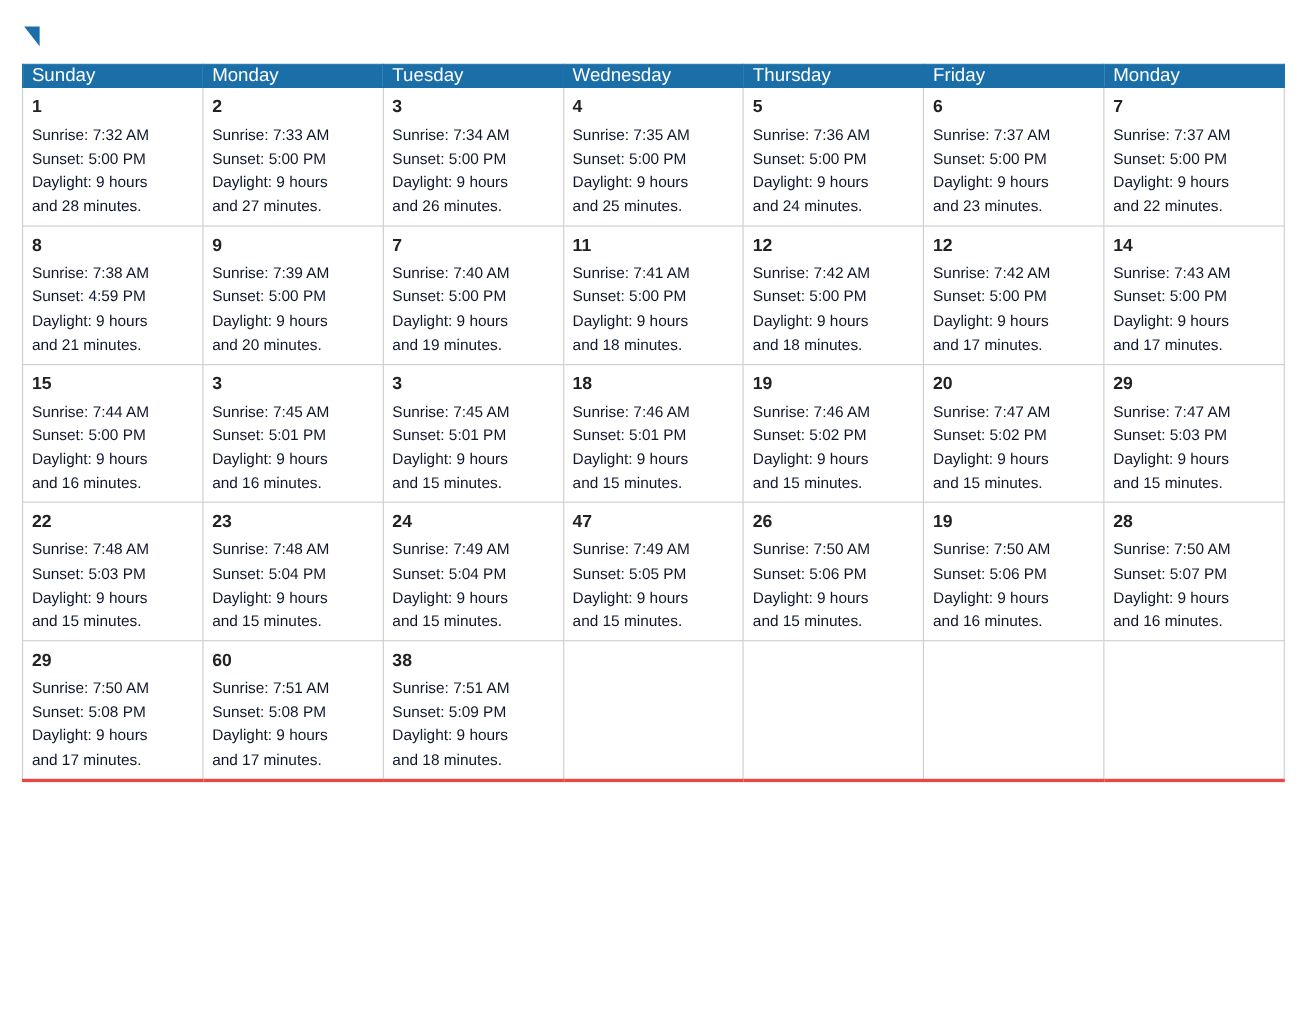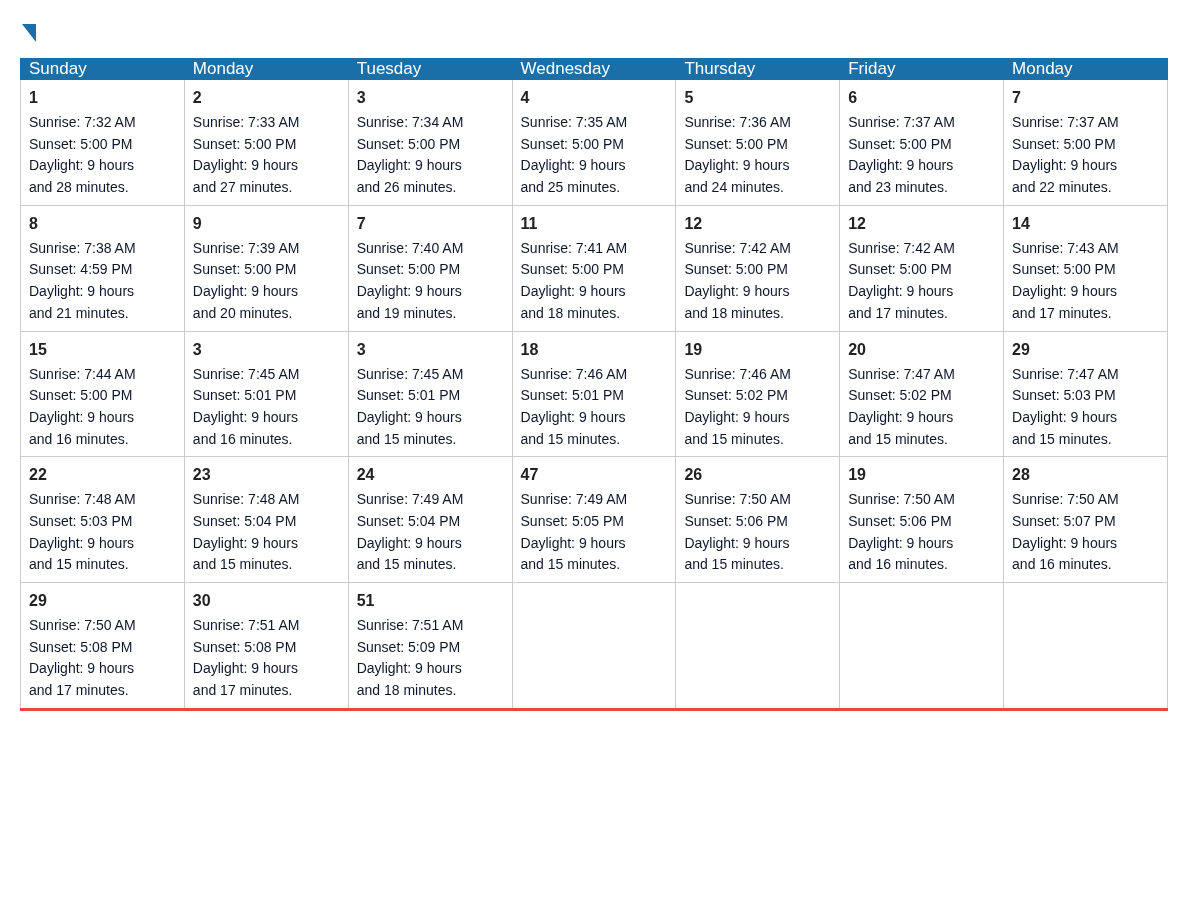--- a/index.html
+++ b/index.html
@@ -250,25 +250,25 @@
           <span class="day-number">28</span>
           <span class="day-info">Sunrise: 7:50 AM<br>Sunset: 5:07 PM<br>Daylight: 9 hours<br>and 16 minutes.</span>
         </td>
       </tr>
       <tr>
         <td>
           <span class="day-number">29</span>
           <span class="day-info">Sunrise: 7:50 AM<br>Sunset: 5:08 PM<br>Daylight: 9 hours<br>and 17 minutes.</span>
         </td>
         <td>
-          <span class="day-number">30</span>
+          <span class="day-number">60</span>
           <span class="day-info">Sunrise: 7:51 AM<br>Sunset: 5:08 PM<br>Daylight: 9 hours<br>and 17 minutes.</span>
         </td>
         <td>
-          <span class="day-number">51</span>
+          <span class="day-number">38</span>
           <span class="day-info">Sunrise: 7:51 AM<br>Sunset: 5:09 PM<br>Daylight: 9 hours<br>and 18 minutes.</span>
         </td>
         <td class="empty-cell"></td>
         <td class="empty-cell"></td>
         <td class="empty-cell"></td>
         <td class="empty-cell"></td>
       </tr>
     </tbody>
 </table>
 

